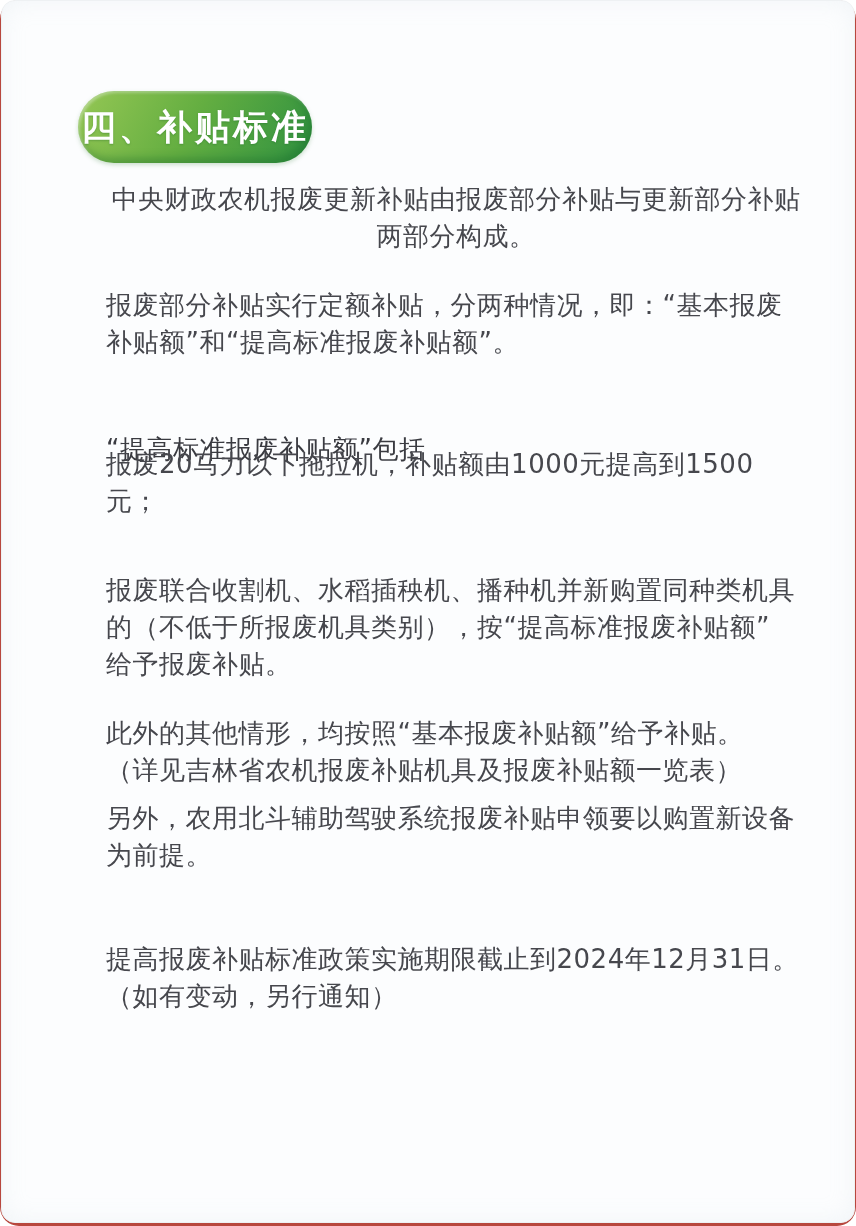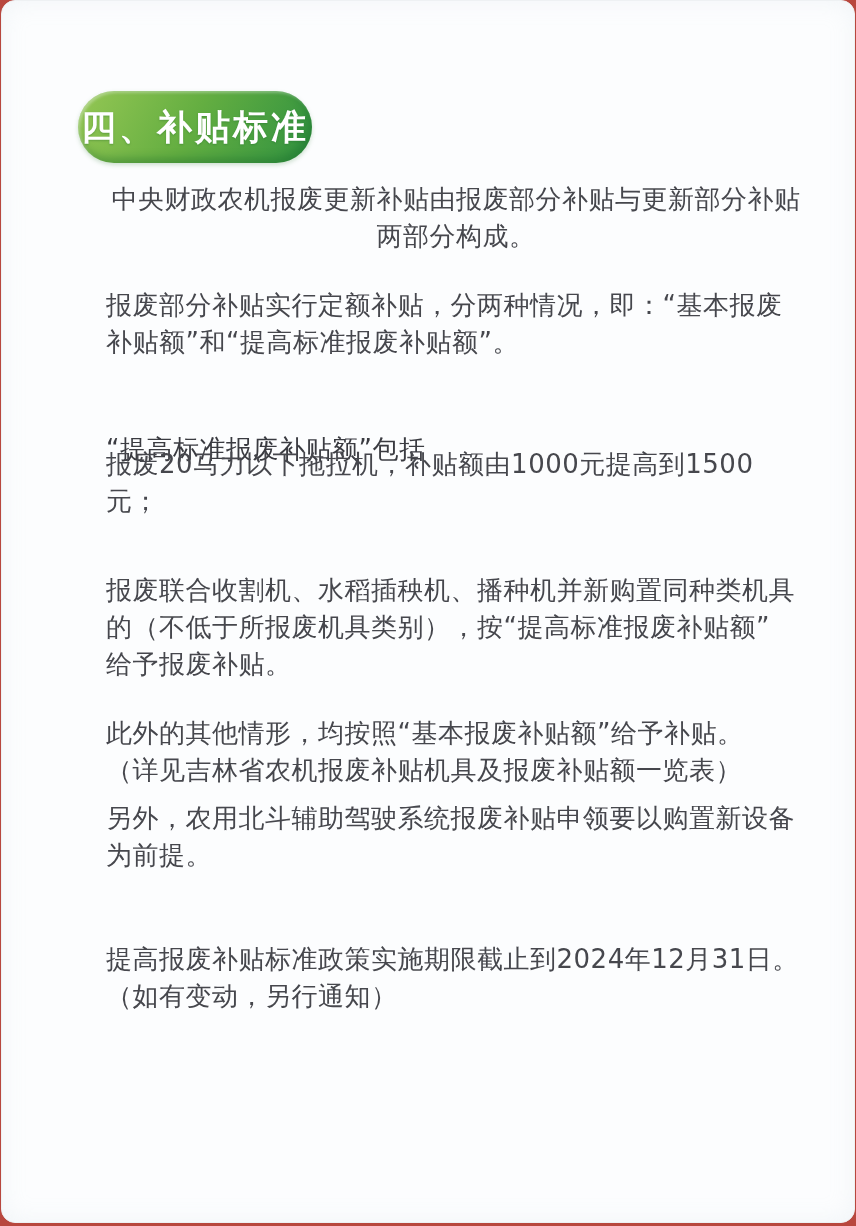--- a/index.html
+++ b/index.html
@@ -9,20 +9,21 @@
     height: 1226px;
     overflow: hidden;
     font-family: "DejaVu Sans", sans-serif;
   }
   
   .page {
     position: relative;
     width: 856px;
     height: 1226px;
     background: #b8473e;
+    border-radius: 19px;
   }
   .card {
     position: absolute;
     left: 1px;
     right: 1px;
     top: 0px;
     bottom: 3px;
     background: #fcfdfe;
     border-radius: 14px;
     border: 1px solid #eef1f3;

